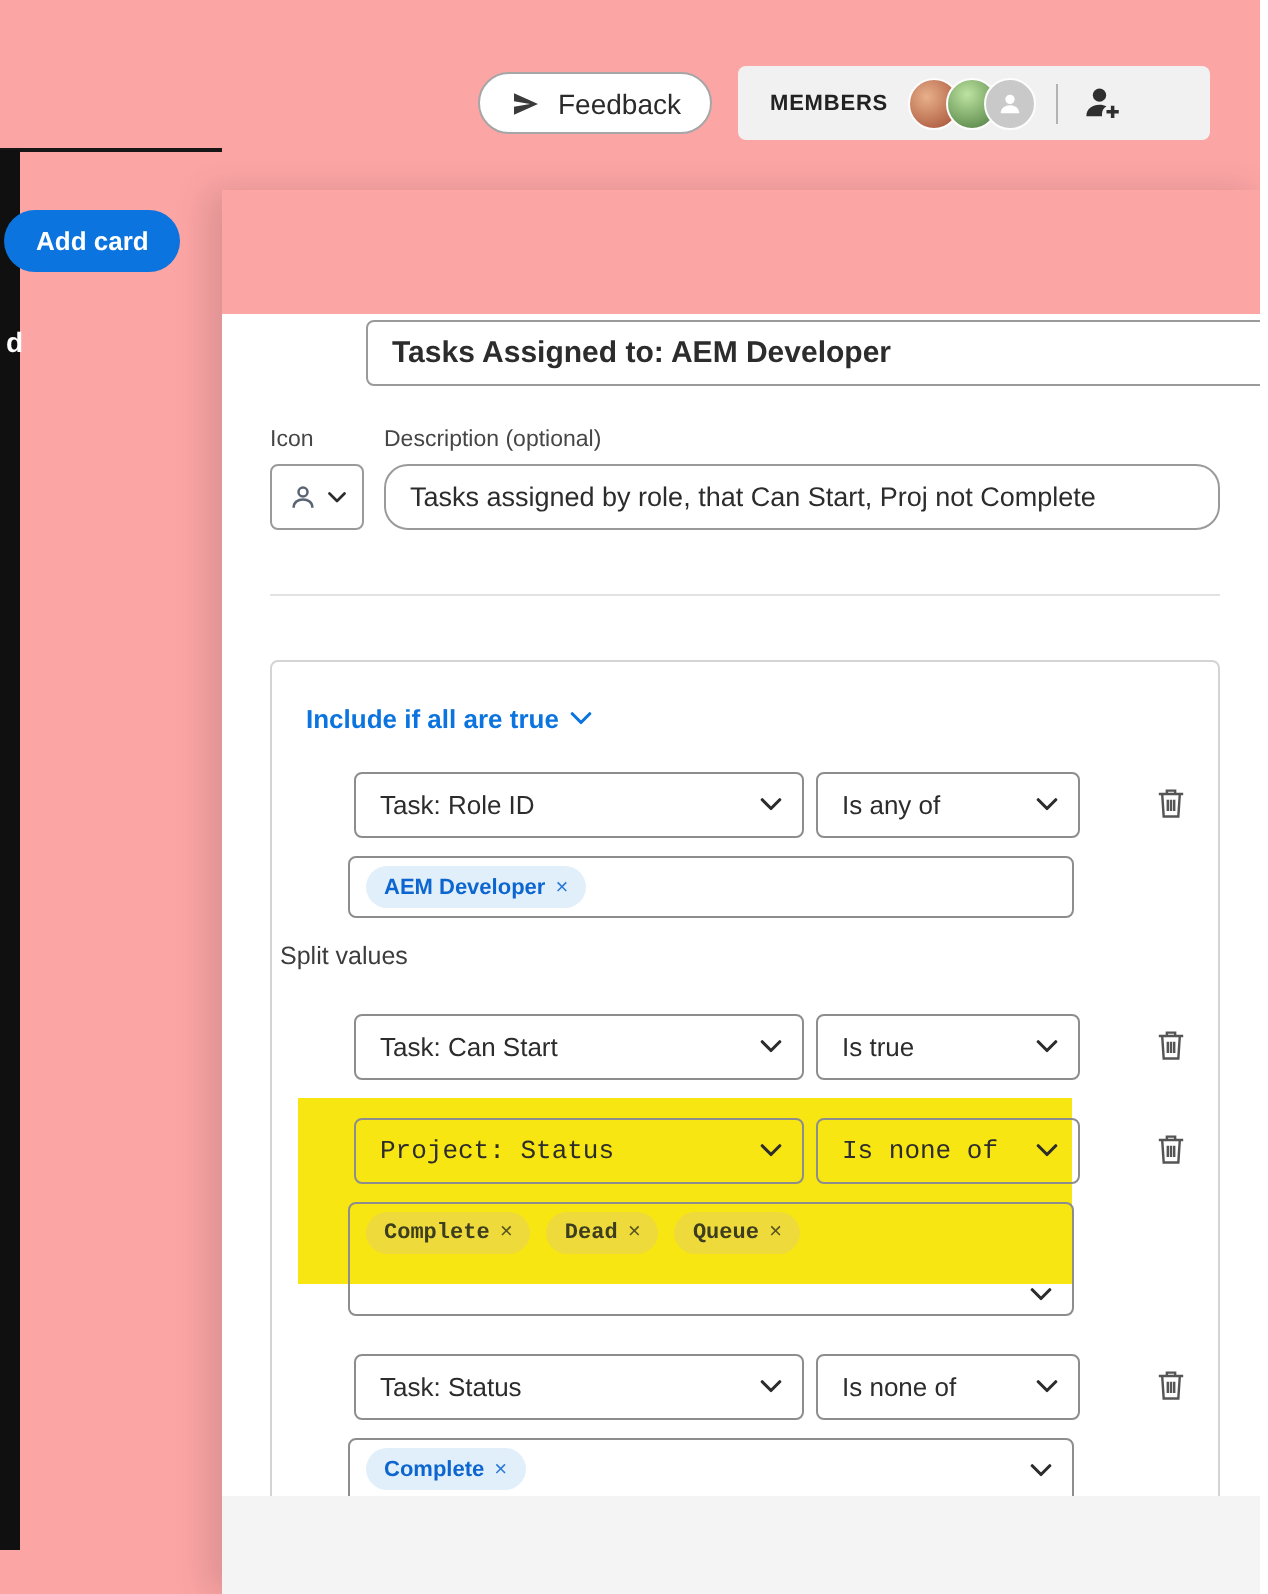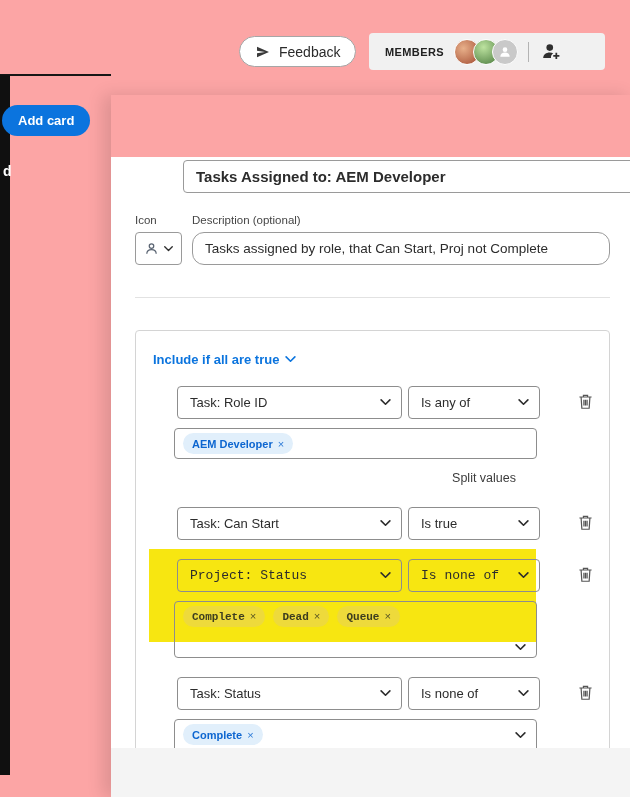--- a/index.html
+++ b/index.html
@@ -63,21 +63,21 @@
   .dd-field{left:17px;width:225px;}
   .dd-op{left:248px;width:132px;}
   .transparent{background:transparent !important;font-family:Liberation Mono, monospace;}
   .trash{position:absolute;left:438px;width:22px;height:22px;background:none;border:none;padding:0;cursor:pointer;color:#555;}
   .chipfield{position:absolute;left:17px;width:363px;border:1px solid #8d8d8d;border-radius:4px;background:#fff;
     display:flex;align-items:flex-start;gap:8px;padding:4px 8px;margin-left:21px;}
   .chip{display:inline-flex;align-items:center;gap:5px;height:21px;padding:0 9px;border-radius:11px;
     background:var(--chip-bg);color:var(--chip-text);font-size:11px;font-weight:bold;white-space:nowrap;}
   .chip .x{font-size:11px;font-weight:normal;opacity:.85;cursor:pointer;}
   .chip.hl{background:#eeda3b;color:#3d3d1f;}
-  .split{position:absolute;left:17px;top:140px;width:363px;text-align:right;font-size:12.5px;color:#3c3c3c;}
+  .split{position:absolute;left:4px;top:140px;width:363px;text-align:left;font-size:12.5px;color:#3c3c3c;}
   .hl-block{position:absolute;left:13px;top:218px;width:387px;height:93px;background:var(--highlight);}
   .cf-chev{position:absolute;right:10px;color:#2c2c2c;}
 
   .footer{position:absolute;left:0;top:653px;width:523px;height:49px;background:#f4f4f4;}
 </style>
 </head>
 <body>
 
 <div class="page">
 

